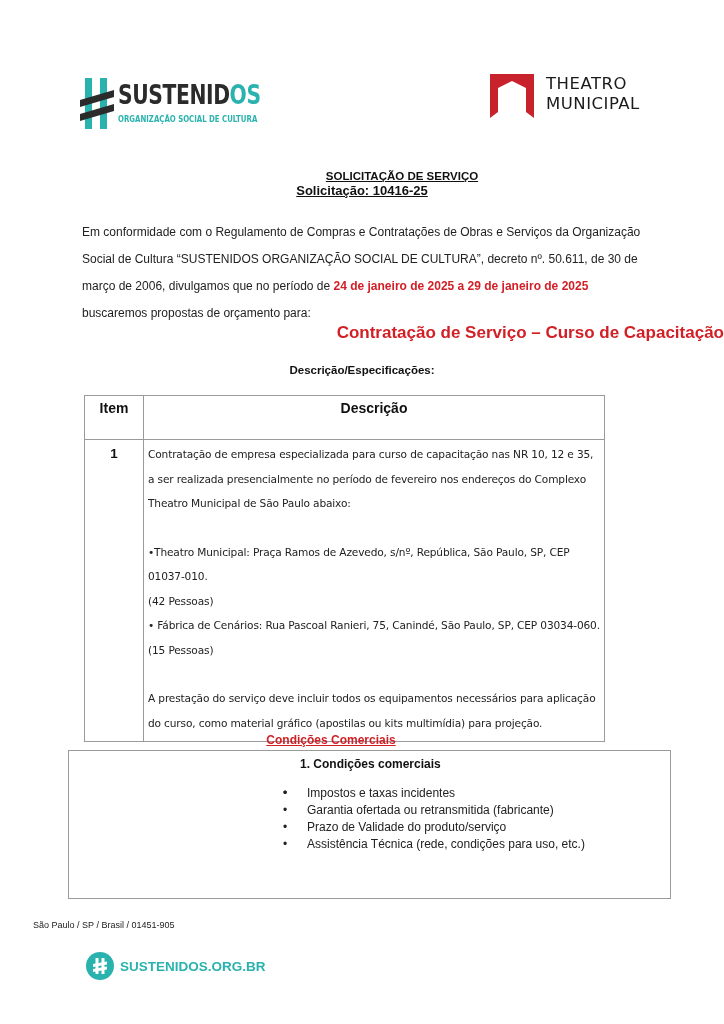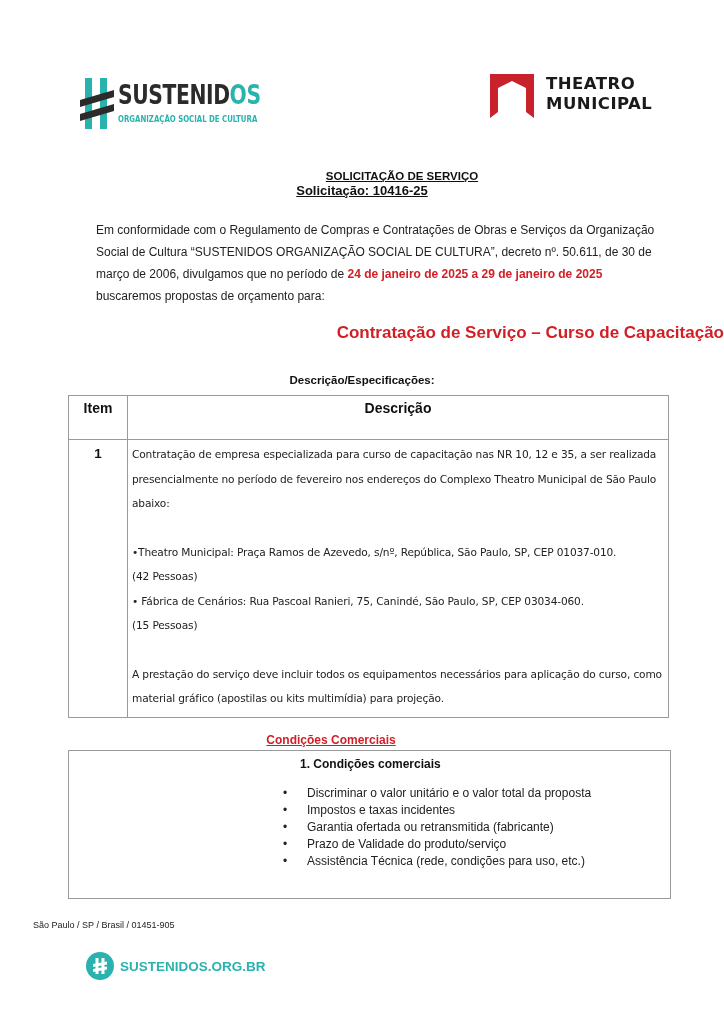--- a/index.html
+++ b/index.html
@@ -11,38 +11,38 @@
   .logo-sust { left: 78px; top: 76px; width: 180px; height: 58px; }
   .logo-sust .hash { position: absolute; left: 0; top: 0; width: 40px; height: 55px; }
   .logo-sust .name { position: absolute; left: 40px; top: 4px; font-family: "DejaVu Sans", sans-serif;
      font-weight: bold; font-size: 26px; letter-spacing: -0.5px; color: #2b2b2b; transform: scaleX(0.78); transform-origin: left top; white-space: nowrap; }
   .logo-sust .name .accent { color: #2ab3ae; }
   .logo-sust .tag { position: absolute; left: 40px; top: 38px; font-family: "DejaVu Sans", sans-serif; font-weight: bold;
      font-size: 8.5px; color: #2ab3ae; transform: scaleX(0.82); transform-origin: left top; white-space: nowrap; }
 
   .logo-tm { left: 490px; top: 72px; width: 170px; height: 48px; }
   .logo-tm .arch { position: absolute; left: 0; top: 0; width: 44px; height: 46px; }
-  .logo-tm .t1, .logo-tm .t2 { position: absolute; left: 56px; font-family: "DejaVu Sans", sans-serif; font-weight: bold;
+  .logo-tm .t1, .logo-tm .t2 { position: absolute; left: 56px; font-family: "DejaVu Sans", sans-serif; font-weight: normal;
      font-size: 16.5px; color: #1a1a1a; letter-spacing: 0.5px; white-space: nowrap; }
   .logo-tm .t1 { top: 2px; }
   .logo-tm .t2 { top: 22px; }
 
   
   .title { left: 0; width: 724px; text-align: center; font-weight: bold; text-decoration: underline; color: #111; }
   .title1 { top: 170px; font-size: 11.5px; padding-left: 40px; }
   .title2 { top: 183px; font-size: 13px; }
 
-  .intro { left: 96px; top: 219px; width: 570px; font-size: 12px; line-height: 22px; color: #222; }
+  .intro { left: 82px; top: 219px; width: 570px; font-size: 12px; line-height: 27px; color: #222; }
   .intro .red { color: #d21f26; font-weight: bold; }
 
   .service-title { left: 0; width: 724px; top: 323px; text-align: right; font-size: 17px; font-weight: bold; color: #d21f26; }
-  .desc-label { left: 0; width: 724px; top: 374px; text-align: center; font-size: 11.5px; font-weight: bold; color: #111; }
+  .desc-label { left: 0; width: 724px; top: 364px; text-align: center; font-size: 11.5px; font-weight: bold; color: #111; }
 
   
-  .spec-table { left: 68px; top: 395px; width: 601px; border-collapse: collapse; font-size: 12px; }
+  .spec-table { left: 84px; top: 395px; width: 521px; border-collapse: collapse; font-size: 12px; }
   .spec-table td, .spec-table th { border: 1px solid #9a9a9a; vertical-align: top; }
   .spec-table th { height: 38px; font-size: 14px; font-weight: bold; text-align: center; padding-top: 4px; color: #111; }
   .spec-table th.col-item { width: 56px; }
   .spec-table td.item-num { text-align: center; font-weight: bold; font-size: 13.5px; padding-top: 6px; color: #111; }
   .spec-table td.desc { font-family: "DejaVu Sans", sans-serif; font-size: 10.6px; line-height: 24.5px; padding: 2px 2px 6px 4px; color: #222; letter-spacing: -0.15px; }
   .desc p { margin: 0; }
   .desc .gap { height: 24px; }
 
   .cond-title { left: 0; width: 662px; top: 733px; text-align: center; font-size: 12px; font-weight: bold; color: #d21f26; text-decoration: underline; }
   .cond-box { left: 68px; top: 750px; width: 603px; height: 149px; border: 1px solid #9a9a9a; box-sizing: border-box; }
@@ -106,21 +106,21 @@
       <p>A prestação do serviço deve incluir todos os equipamentos necessários para aplicação do curso, como material gráfico (apostilas ou kits multimídia) para projeção.</p>
     </td>
   </tr>
 </tbody>
   </table>
 
 <div class="abs cond-title">Condições Comerciais</div>
 <div class="abs cond-box">
   <div class="sub">1. Condições comerciais</div>
   <ul>
-    <li><span class="bullet">•</span><span>Discriminar o valor unitário e o valor total da proposta</span></li>
+    <li><span class="bullet">•</span></li>
     <li><span class="bullet">•</span><span>Impostos e taxas incidentes</span></li>
     <li><span class="bullet">•</span><span>Garantia ofertada ou retransmitida (fabricante)</span></li>
     <li><span class="bullet">•</span><span>Prazo de Validade do produto/serviço</span></li>
     <li><span class="bullet">•</span><span>Assistência Técnica (rede, condições para uso, etc.)</span></li>
   </ul>
 </div>
 
 <div class="abs footer-addr">
   <div>São Paulo / SP / Brasil / 01451-905</div>
 </div>

